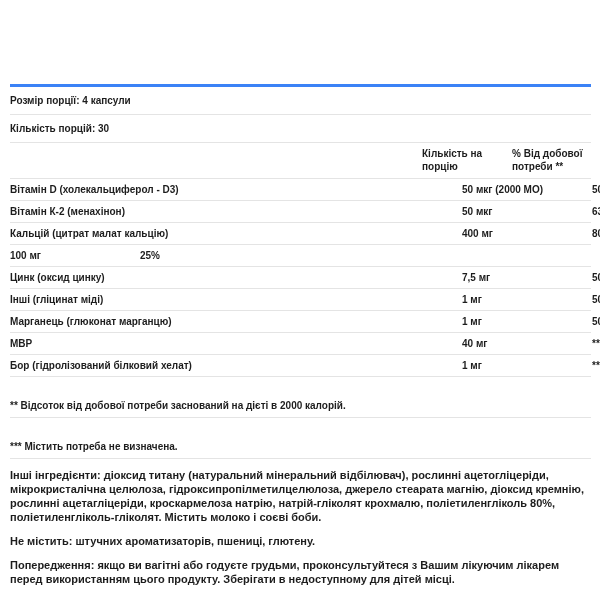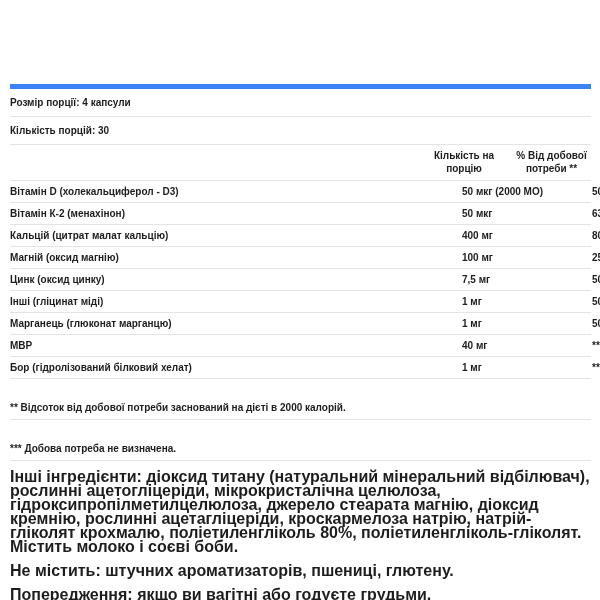--- a/index.html
+++ b/index.html
@@ -16,31 +16,31 @@
   }
   .row {
     display: flex;
     align-items: flex-start;
     border-bottom: 1px solid #e4e4e4;
     font-size: 10px;
     font-weight: 700;
     line-height: 13px;
   }
   .panel { border-top: 0; }
-  .table-block { border-top: 5px solid #3b82f6; }
+  .table-block { border-top: 3px solid #3b82f6; }
   .serving-row { padding: 7px 0 7px 0; }
-  .header-row { padding: 4px 0 5px 0; text-align: center; }
+  .header-row { padding: 4px 0 5px 0; }
   .data-row { padding: 4px 0 4px 0; gap: 40px; }
   .footnote-row { padding: 5px 0 5px 0; margin-top: 17px; }
   .col-name { flex: 0 0 412px; padding-right: 8px; }
   .col-amount { flex: 0 0 90px; padding-right: 6px; }
   .col-dv { flex: 1 1 auto; }
   .paragraphs { padding-top: 9px; }
   .para {
-    font-size: 16px;
+    font-size: 11px;
     font-weight: 700;
     line-height: 14px;
     margin-bottom: 10px;
     width: 580px;
   }
 </style>
 </head>
 <body>
 
 <div class="panel">
@@ -73,21 +73,20 @@
       <span class="col-dv">63%</span>
     </div>
 
     <div class="row data-row">
       <span class="col-name">Кальцій (цитрат малат кальцію)</span>
       <span class="col-amount">400 мг</span>
       <span class="col-dv">80%</span>
     </div>
 
     <div class="row data-row">
-      <span class="col-name">Магній (оксид магнію)</span>
       <span class="col-amount">100 мг</span>
       <span class="col-dv">25%</span>
     </div>
 
     <div class="row data-row">
       <span class="col-name">Цинк (оксид цинку)</span>
       <span class="col-amount">7,5 мг</span>
       <span class="col-dv">50%</span>
     </div>
 
@@ -113,21 +112,21 @@
       <span class="col-name">Бор (гідролізований білковий хелат)</span>
       <span class="col-amount">1 мг</span>
       <span class="col-dv">***</span>
     </div>
 
     <div class="row footnote-row">
       <span>** Відсоток від добової потреби заснований на дієті в 2000 калорій.</span>
     </div>
 
     <div class="row footnote-row">
-      <span>*** Добова потреба не визначена.</span>
+      <span>*** Містить потреба не визначена.</span>
     </div>
 
   </div>
 
   <div class="paragraphs">
     <p class="para">Інші інгредієнти: діоксид титану (натуральний мінеральний відбілювач), рослинні ацетогліцеріди, мікрокристалічна целюлоза, гідроксипропілметилцелюлоза, джерело стеарата магнію, діоксид кремнію, рослинні ацетагліцеріди, кроскармелоза натрію, натрій-гліколят крохмалю, поліетиленгліколь 80%, поліетиленгліколь-гліколят. Містить молоко і соєві боби.</p>
     <p class="para">Не містить: штучних ароматизаторів, пшениці, глютену.</p>
     <p class="para">Попередження: якщо ви вагітні або годуєте грудьми, проконсультуйтеся з Вашим лікуючим лікарем перед використанням цього продукту. Зберігати в недоступному для дітей місці.</p>
   </div>
 

